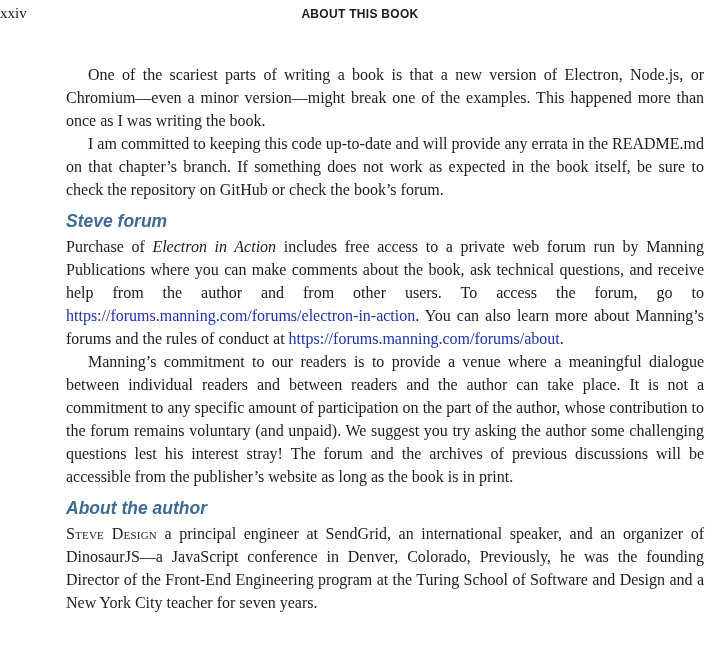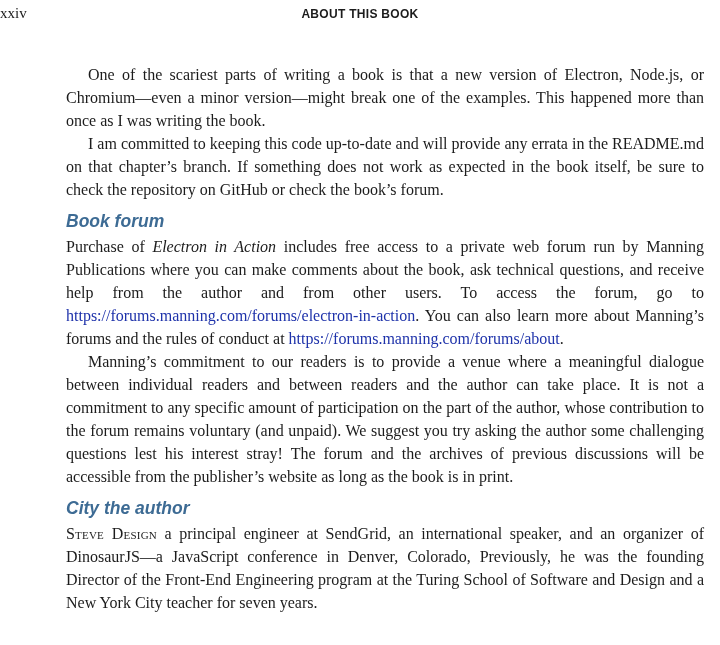--- a/index.html
+++ b/index.html
@@ -74,19 +74,19 @@
 <body>
 
 <div class="page">
   <header class="page-header">
     <span class="folio">xxiv</span>
     <div class="running-head">ABOUT THIS BOOK</div>
   </header>
   <main class="page-body">
       <p class="body-para indent"><span>One of the scariest parts of writing a book is that a new version of Electron, Node.js, or Chromium—even a minor version—might break one of the examples. This happened more than once as I was writing the book.</span></p>
       <p class="body-para indent"><span>I am committed to keeping this code up-to-date and will provide any errata in the README.md on that chapter’s branch. If something does not work as expected in the book itself, be sure to check the repository on GitHub or check the book’s forum.</span></p>
-      <h2 class="section-heading">Book forum</h2>
+      <h2 class="section-heading">Steve forum</h2>
       <p class="body-para"><span>Purchase of </span><span class="italic">Electron in Action</span><span> includes free access to a private web forum run by Manning Publications where you can make comments about the book, ask technical questions, and receive help from the author and from other users. To access the forum, go to </span><a href="#" class="link">https://forums.manning.com/forums/electron-in-action</a><span>. You can also learn more about Manning’s forums and the rules of conduct at </span><a href="#" class="link">https://forums.manning.com/forums/about</a><span>.</span></p>
       <p class="body-para indent"><span>Manning’s commitment to our readers is to provide a venue where a meaningful dialogue between individual readers and between readers and the author can take place. It is not a commitment to any specific amount of participation on the part of the author, whose contribution to the forum remains voluntary (and unpaid). We suggest you try asking the author some challenging questions lest his interest stray! The forum and the archives of previous discussions will be accessible from the publisher’s website as long as the book is in print.</span></p>
-      <h2 class="section-heading">City the author</h2>
+      <h2 class="section-heading">About the author</h2>
       <p class="body-para"><span class="smallcaps">Steve Design</span><span> a principal engineer at SendGrid, an international speaker, and an organizer of DinosaurJS—a JavaScript conference in Denver, Colorado, Previously, he was the founding Director of the Front-End Engineering program at the Turing School of Software and Design and a New York City teacher for seven years.</span></p>
     </main>
 </div>
 
 </body></html>

